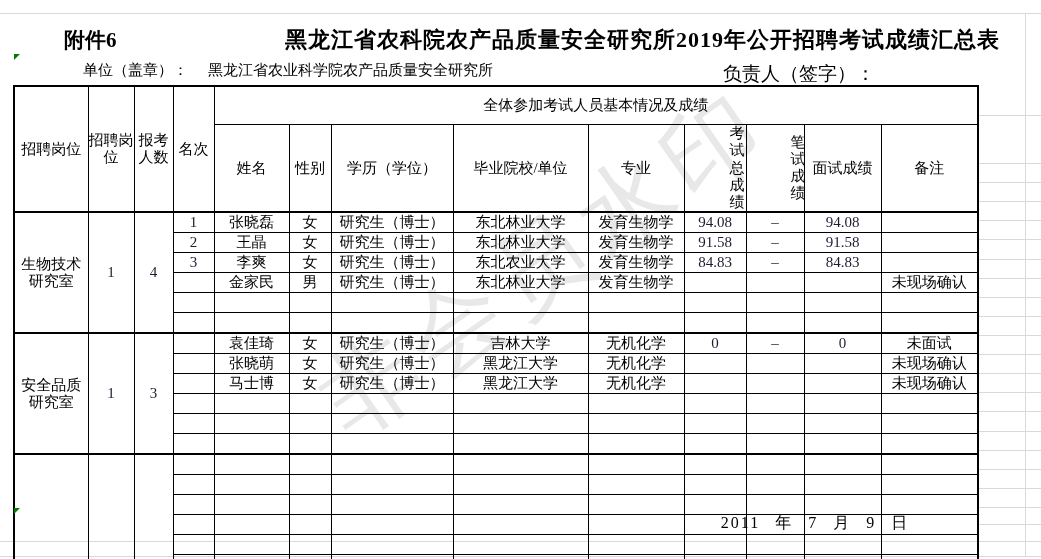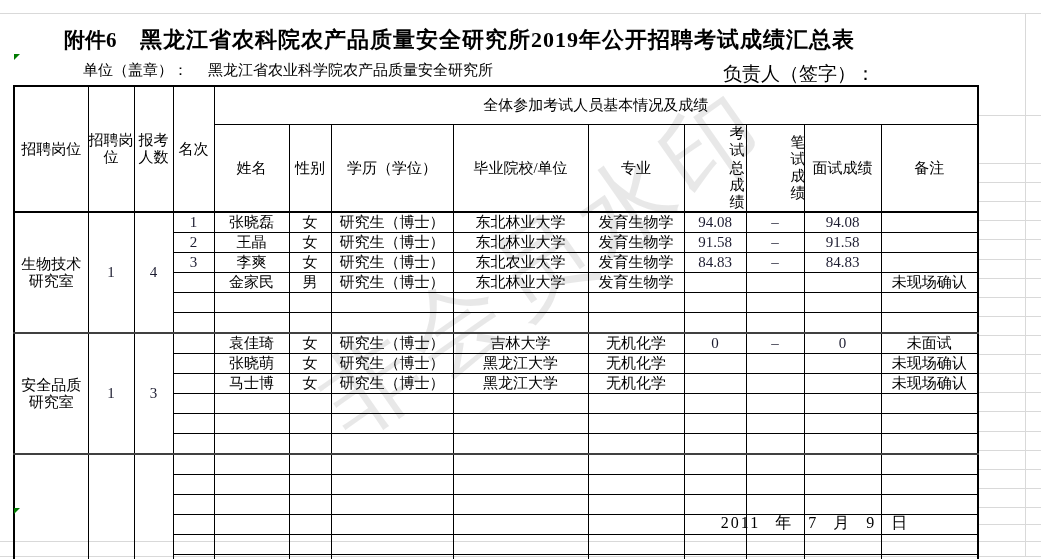--- a/index.html
+++ b/index.html
@@ -14,21 +14,21 @@
   
   .watermark{
     position:absolute;left:245px;top:200px;width:600px;height:130px;
     display:flex;align-items:center;justify-content:center;
     transform:rotate(-35deg);
     font-size:96px;letter-spacing:8px;white-space:nowrap;
     color:rgba(0,0,0,0.09);z-index:1;pointer-events:none;
   }
   
   .attachment{position:absolute;left:20px;top:26px;font-size:21px;font-weight:bold;z-index:3;margin-left:44px;}
-  .main-title{position:absolute;left:140px;top:25px;width:860px;text-align:left;
+  .main-title{position:absolute;left:140px;top:25px;width:860px;text-align:right;
     font-size:22px;font-weight:bold;letter-spacing:1px;z-index:3;}
   .unit-row{position:absolute;left:83px;top:61px;font-size:15px;z-index:3;white-space:nowrap;}
   .unit-row .val{margin-left:20px;}
   .signer{position:absolute;left:723px;top:61px;font-size:19px;z-index:3;white-space:nowrap;font-family:Liberation Mono, monospace;}
   
   .err-tri{position:absolute;width:0;height:0;z-index:4;
     border-top:6px solid #007a00;border-right:6px solid transparent;}
   .tri-top{left:14px;top:54px;}
   .tri-bottom{left:14px;top:508px;}
   
@@ -38,21 +38,21 @@
      font-size:15px;line-height:1.15;overflow:visible;white-space:nowrap;}
   td.wrap{white-space:normal;}
   table{border:2px solid #000;}
   thead tr.hr1 td{height:37px;}
   thead tr.hr2 td{height:41px;}
   thead td{font-size:15px;}
   tbody tr{height:19px;}
   tbody td{height:19px;}
   thead td{border-bottom-width:1px;}
   thead tr.hr2 td, thead tr.hr1 td[rowspan]{border-bottom:2px solid #000;}
-  tr.block-start td{border-top:2px solid #404040;margin-left:28px;}
+  tr.block-start td{border-top:2px solid #000000;margin-left:28px;}
   td.prewrap{white-space:pre-line;padding-left:44px;}
   td.num{color:#1c1c30;}
   
   .date-line{position:absolute;left:700px;top:513px;width:230px;text-align:center;
     font-size:16px;word-spacing:9px;letter-spacing:2px;z-index:3;}
 </style>
 </head>
 <body>
 
 <div id="gridlines">

